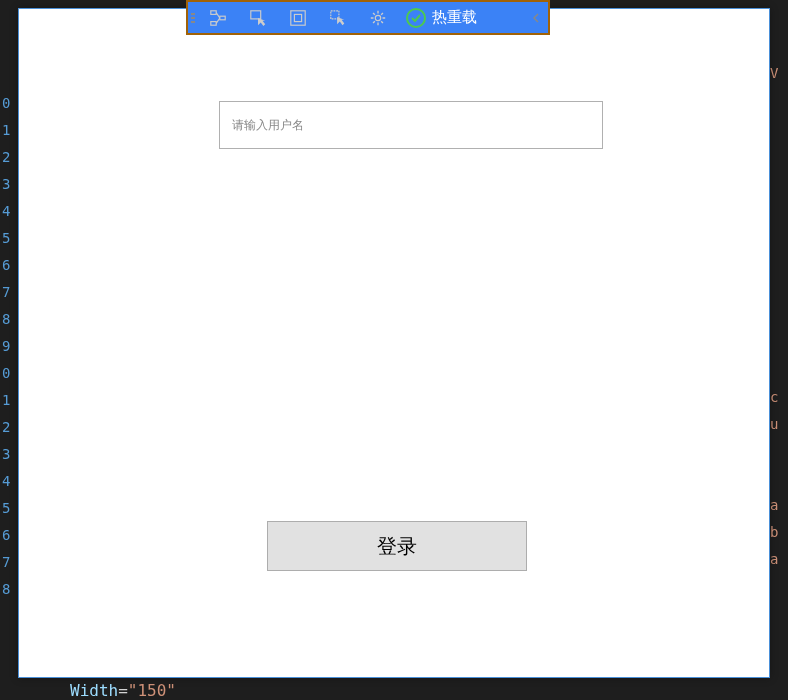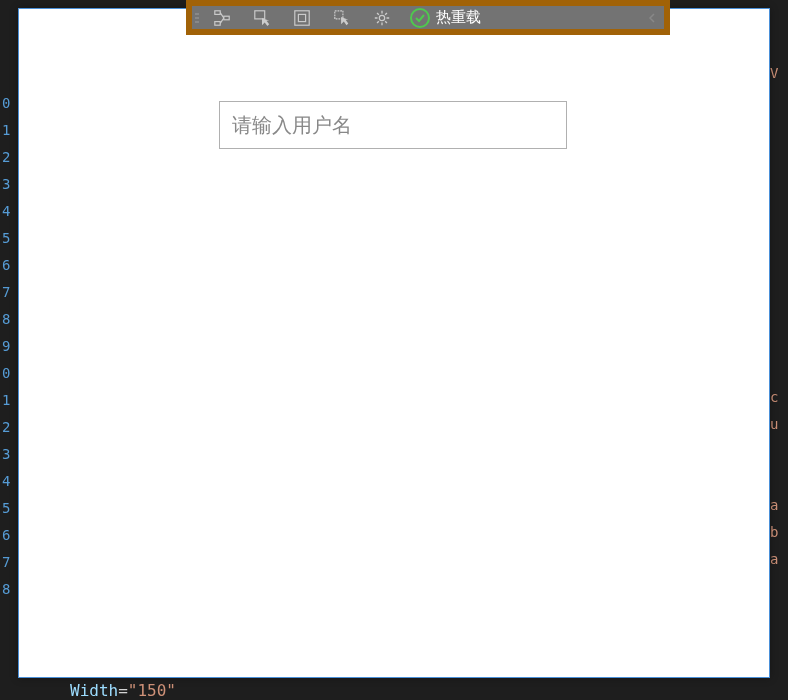--- a/index.html
+++ b/index.html
@@ -60,26 +60,26 @@
     
     .bg-code-bottom .str {
       color: #ce9178;
     }
     
     
     .debug-toolbar {
       position: absolute;
       top: 0;
       left: 186px;
-      width: 484px;
+      width: 364px;
       height: 35px;
-      background: #737373;
-      display: flex;
-      align-items: center;
-      border: 6px solid #a16207;
+      background: #3b82f6;
+      display: flex;
+      align-items: center;
+      border: 2px solid #a16207;
       z-index: 100;
     }
     
     .debug-toolbar .grip {
       width: 10px;
       height: 100%;
       display: flex;
       flex-direction: column;
       justify-content: center;
       gap: 2px;
@@ -199,24 +199,24 @@
     
     .content {
       padding: 20px;
       height: calc(100% - 38px);
       position: relative;
     }
     
     .text-input {
       position: absolute;
       left: 200px;
-      width: 348px;
+      width: 384px;
       height: 48px;
       border: 1px solid #b0b0b0;
-      font-size: 20px;
+      font-size: 12px;
       padding: 0 12px;
       background: #fff;
       color: #000000;
       outline: none;
     }
     
     .text-input::placeholder {
       color: #888;
     }
     
@@ -294,20 +294,21 @@
 </div>
 
 <div class="bg-code-bottom">
   <span>Width</span><span class="eq">=</span><span class="str">"150"</span>
 </div>
 
 <div class="app-window">
 
   <div class="content">
     <input type="text" class="text-input input-username" placeholder="请输入用户名" style="">
+    <button class="login-btn">登录</button>
   </div>
 </div>
 
 <div class="debug-toolbar">
   <div class="grip">
     <span></span>
       <span></span>
       <span></span>
   </div>
   <div class="tb-btn">

